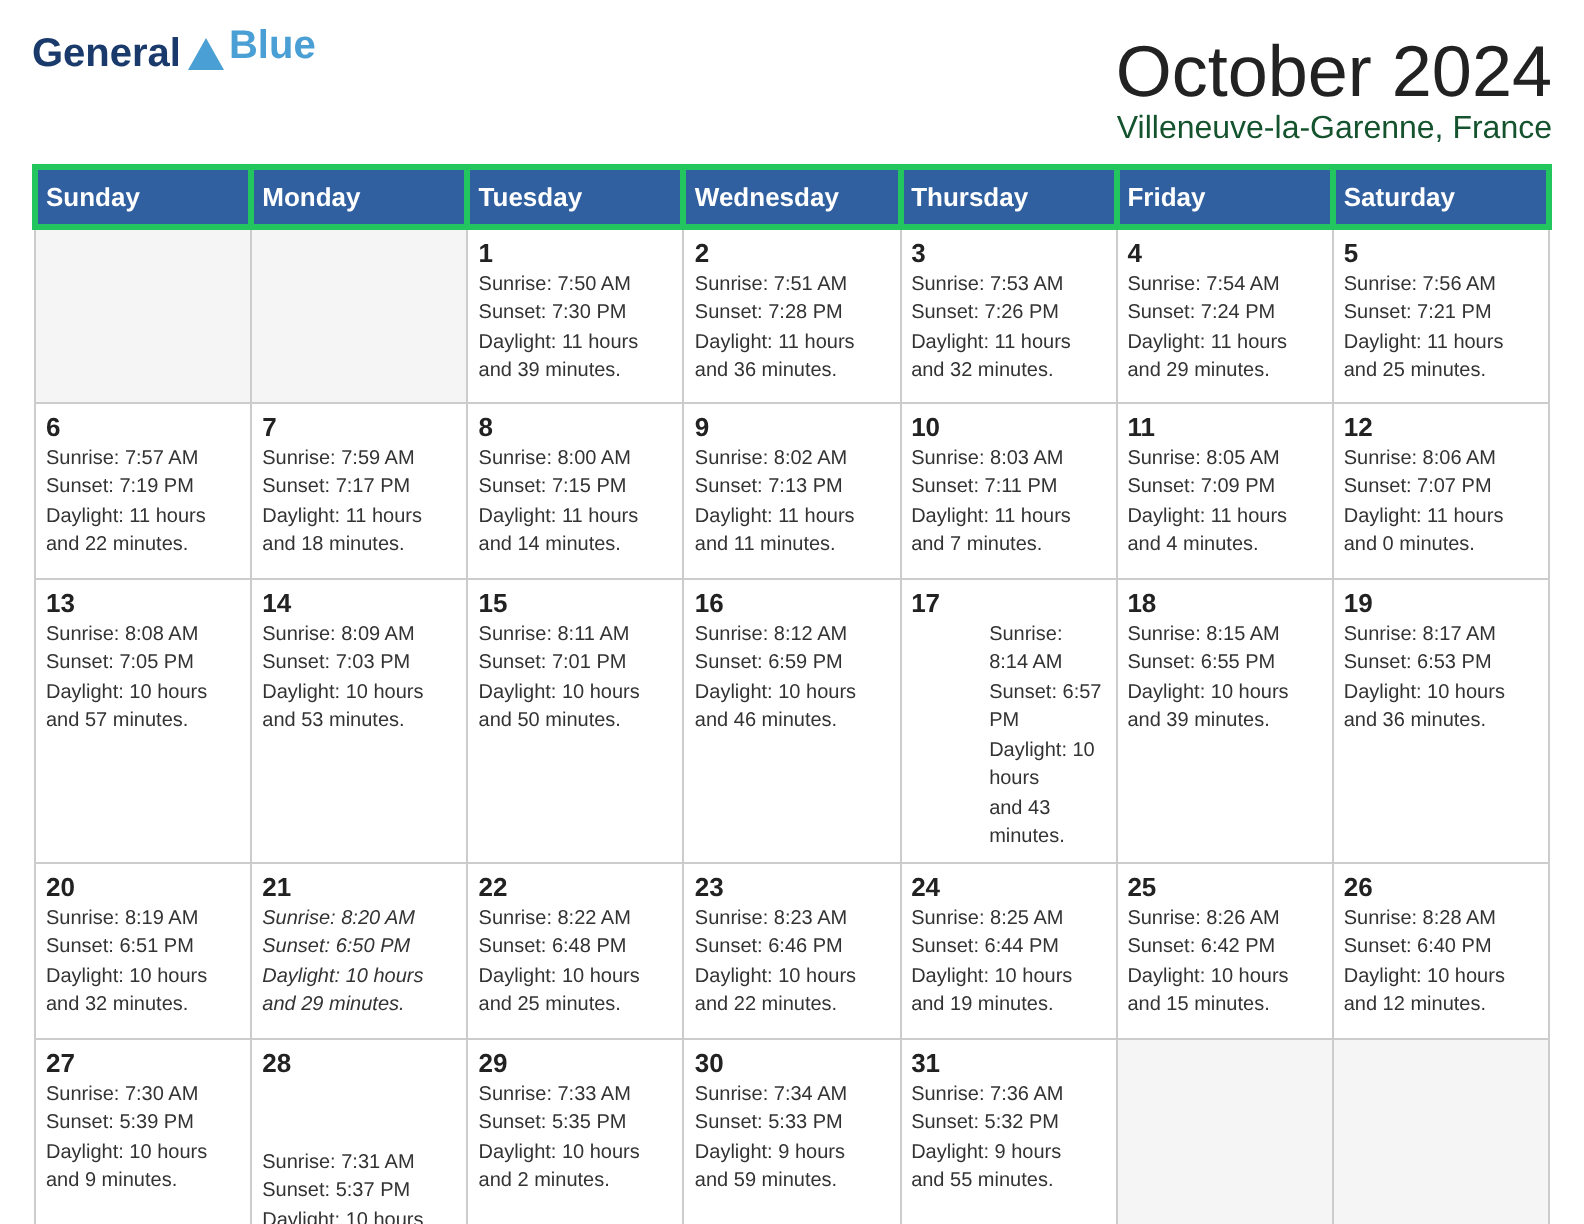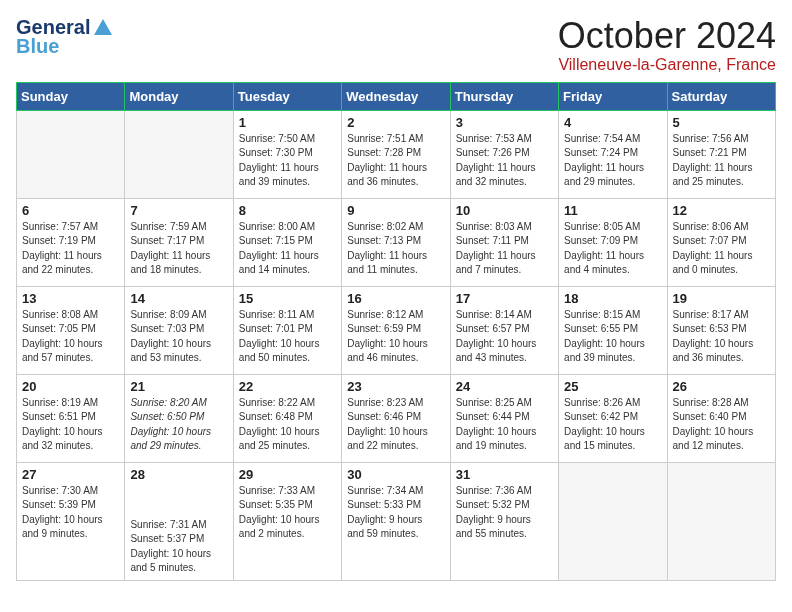--- a/index.html
+++ b/index.html
@@ -11,48 +11,48 @@
       padding: 16px;
     }
     .header-area {
       display: flex;
       align-items: flex-start;
       justify-content: space-between;
       margin-bottom: 8px;
     }
     .logo-area {
       display: flex;
-      flex-direction: column;
+      flex-direction: row;
       align-items: flex-start;
     }
     .title-area {
       text-align: right;
     }
     .month-title {
       font-size: 36px;
       font-weight: normal;
       color: #222;
       line-height: 1.1;
     }
     .location-title {
       font-size: 16px;
-      color: #b91c1c;
+      color: #14532d;
     }
     table {
       width: 100%;
       border-collapse: collapse;
       table-layout: fixed;
     }
     th {
       background-color: #3060a0;
       color: #fff;
       font-size: 13px;
       padding: 6px 4px;
       text-align: left;
-      border: 1px solid #22c55e;
+      border: 3px solid #22c55e;
     }
     td {
       border: 1px solid #ccc;
       vertical-align: top;
       padding: 4px 5px;
       font-size: 10.5px;
       color: #222;
       height: 88px;
       background: #fff;
     }
@@ -220,21 +220,21 @@
         </td>
         <td>
           <span class="day-number">16</span>
           <div class="day-info" style="white-space: pre-line;">Sunrise: 8:12 AM
 Sunset: 6:59 PM
 Daylight: 10 hours
 and 46 minutes.</div>
         </td>
         <td>
           <span class="day-number">17</span>
-          <div class="day-info" style="white-space: pre-line;">Sunrise: 8:14 AM
+          <div class="day-info" style="white-space: pre-line; margin-left: 39px;">Sunrise: 8:14 AM
 Sunset: 6:57 PM
 Daylight: 10 hours
 and 43 minutes.</div>
         </td>
         <td>
           <span class="day-number">18</span>
           <div class="day-info" style="white-space: pre-line;">Sunrise: 8:15 AM
 Sunset: 6:55 PM
 Daylight: 10 hours
 and 39 minutes.</div>

